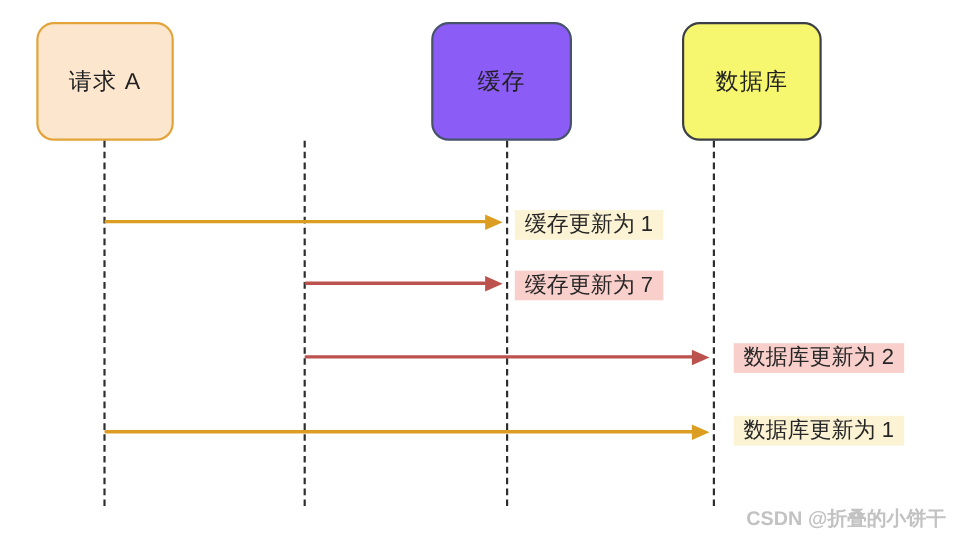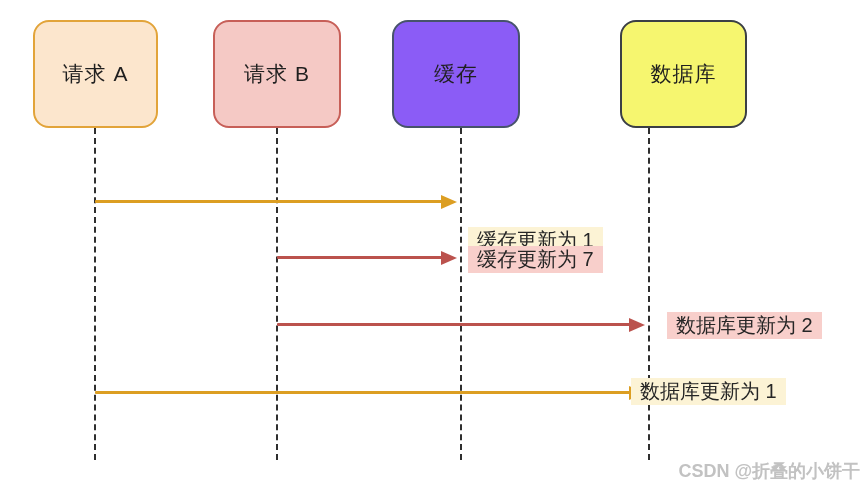--- a/index.html
+++ b/index.html
@@ -74,48 +74,45 @@
 </style>
 </head>
 <body>
 
 <div class="canvas">
 
   <div class="participant" style="left: 33px; width: 121px; background-color: rgb(252, 230, 205); border-color: rgb(226, 164, 58);">
     <span class="participant-label">请求 A</span>
   </div>
 
-  <div class="participant" style="left: 213px; width: 124px; background-color: rgb(245, 201, 197); border-color: rgb(199, 95, 88);">
-    <span class="participant-label">请求 B</span>
-  </div>
 
   <div class="participant" style="left: 392px; width: 124px; background-color: #8b5cf6; border-color: rgb(71, 83, 107);">
     <span class="participant-label">缓存</span>
   </div>
 
   <div class="participant" style="left: 620px; width: 123px; background-color: rgb(246, 246, 111); border-color: rgb(59, 63, 69);">
     <span class="participant-label">数据库</span>
   </div>
 
   <div class="lifeline" style="left:94px;"></div>
   <div class="lifeline" style="left:276px;"></div>
   <div class="lifeline" style="left:460px;"></div>
   <div class="lifeline" style="left:648px;"></div>
 
   <div class="msg-line" style="left: 95px; top: 200px; width: 347px; background-color: rgb(220, 158, 34);"></div>
   <div class="msg-head" style="left: 441px; top: 195px; border-left-color: rgb(220, 158, 34);"></div>
-  <div class="msg-label" style="left: 468px; top: 191px; background-color: rgb(252, 243, 213); margin-top: 36px;">缓存更新为 1</div>
+  <div class="msg-label" style="left: 468px; top: 191px; background-color: rgb(252, 243, 213);">缓存更新为 1</div>
 
   <div class="msg-line" style="left: 277px; top: 256px; width: 165px; background-color: rgb(187, 82, 77);"></div>
   <div class="msg-head" style="left: 441px; top: 251px; border-left-color: rgb(187, 82, 77);"></div>
   <div class="msg-label" style="left: 468px; top: 246px; background-color: rgb(248, 207, 203);">缓存更新为 7</div>
 
   <div class="msg-line" style="left: 277px; top: 323px; width: 353px; background-color: rgb(187, 82, 77);"></div>
   <div class="msg-head" style="left: 629px; top: 318px; border-left-color: rgb(187, 82, 77);"></div>
   <div class="msg-label" style="left: 667px; top: 312px; background-color: rgb(248, 207, 203);">数据库更新为 2</div>
 
   <div class="msg-line" style="left: 95px; top: 391px; width: 535px; background-color: rgb(220, 158, 34);"></div>
   <div class="msg-head" style="left: 629px; top: 386px; border-left-color: rgb(220, 158, 34);"></div>
-  <div class="msg-label" style="left: 631px; top: 378px; background-color: rgb(252, 243, 213);">数据库更新为 1</div>
+  <div class="msg-label" style="left: 667px; top: 378px; background-color: rgb(252, 243, 213);">数据库更新为 1</div>
 
   <div class="watermark">CSDN @折叠的小饼干</div>
 
 </div>
 
 </body></html>

